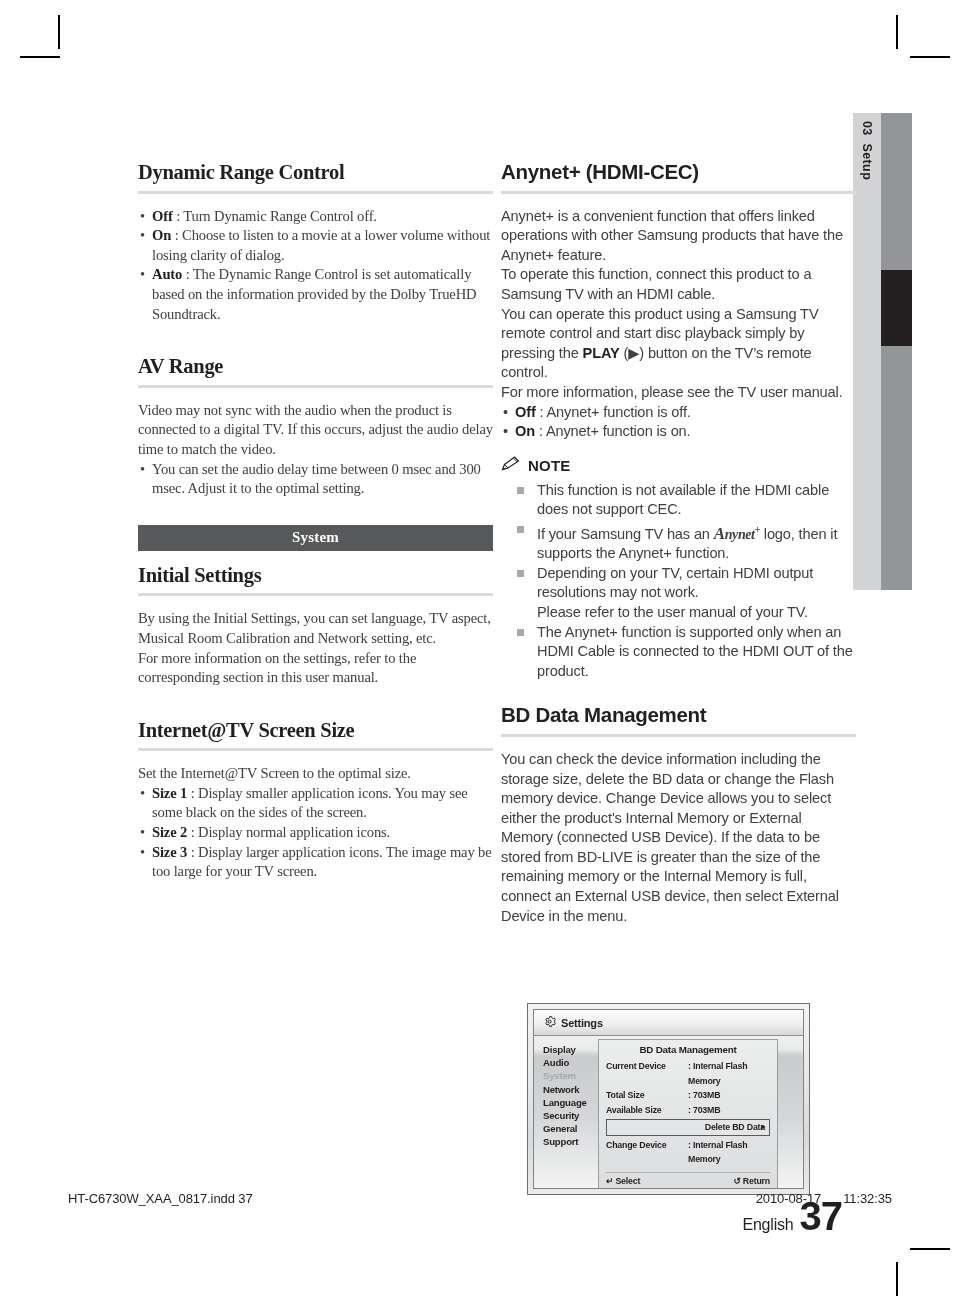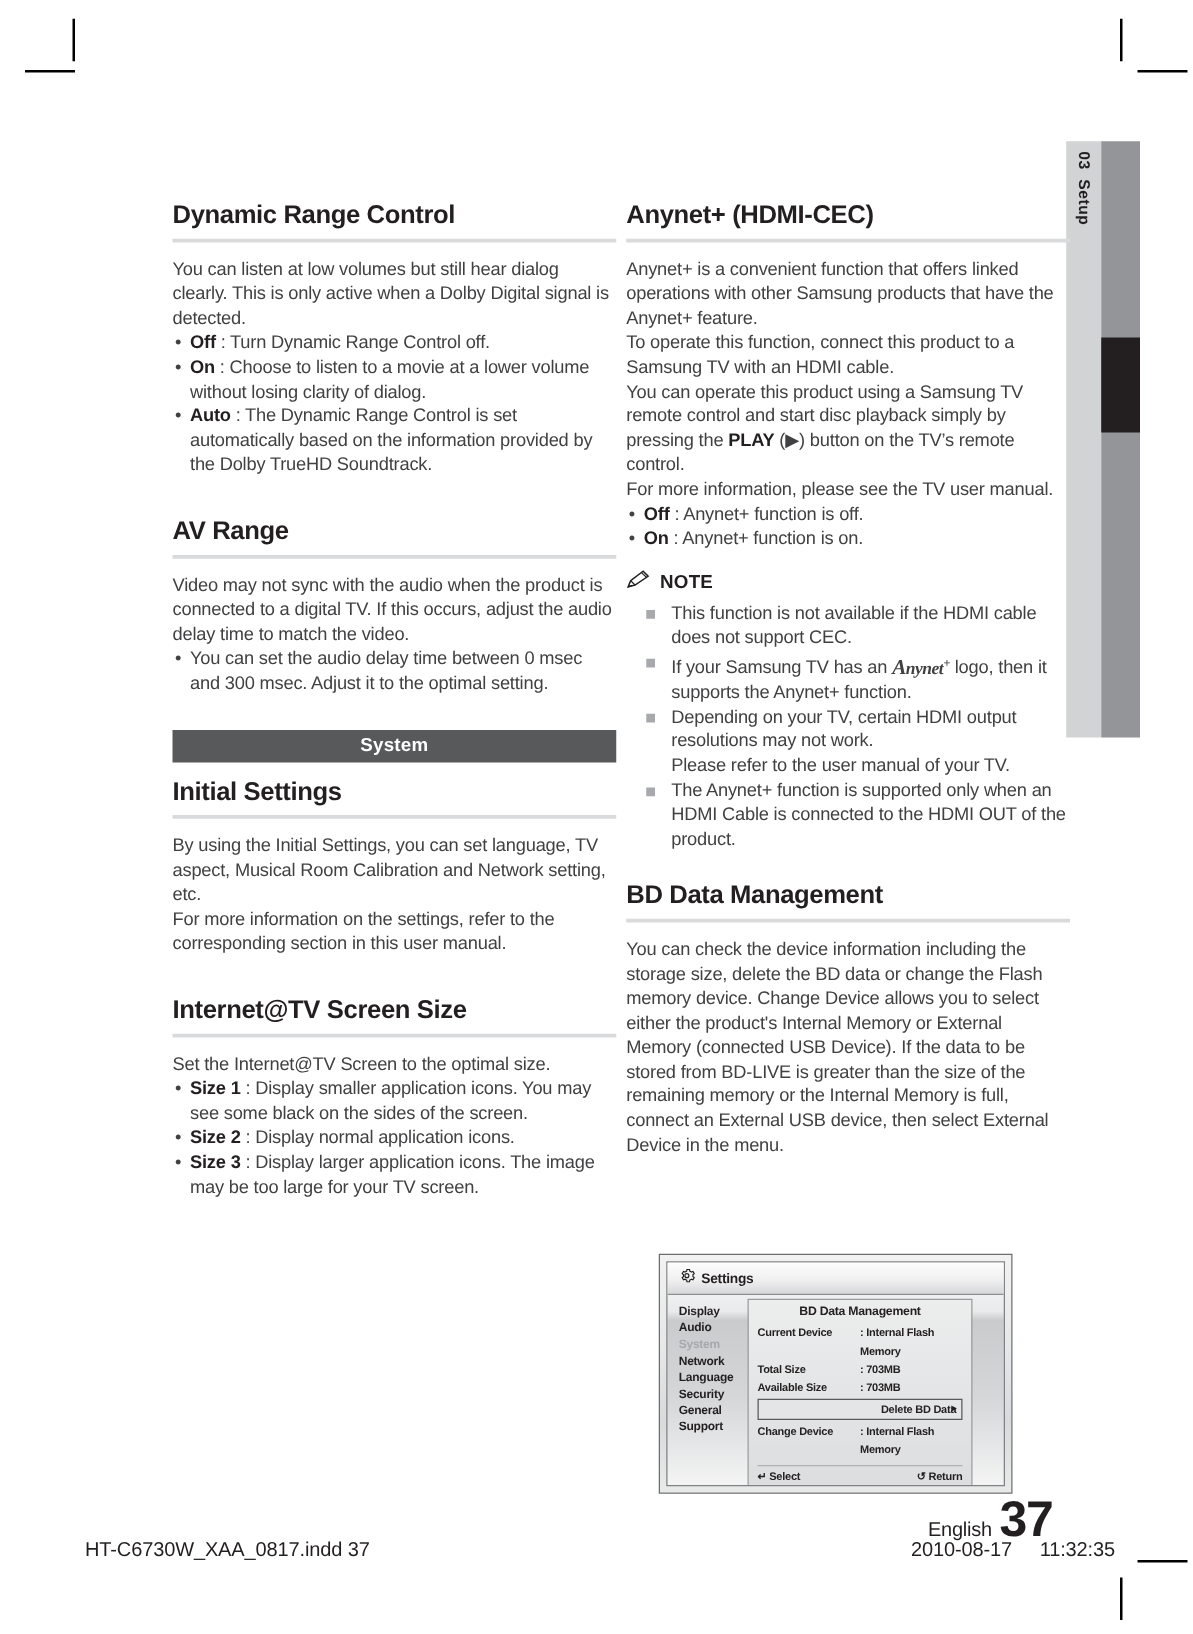--- a/index.html
+++ b/index.html
@@ -24,21 +24,21 @@
     writing-mode:vertical-rl; text-orientation:mixed;
     font-size:12.5px; font-weight:700; color:#231f20;
     letter-spacing:0.4px;
     padding-top:8px; text-align:left; line-height:28px;
   }
   .side-bar { position:absolute; left:881px; top:113px; width:31px; height:477px; background:#939598; }
   .side-bar-active { position:absolute; left:881px; top:270px; width:31px; height:76px; background:#231f20; }
 
   
   .col { position:absolute; top:160px; width:355px; }
-  .col-left { left:138px; }
+  .col-left { left:138px;font-family:Liberation Serif, serif; }
   .col-right { left:501px; }
 
   h2.sec {
     font-size:20.5px; font-weight:700; margin:0 0 0 0;
     letter-spacing:-0.3px; color:#231f20; line-height:1.2;
   }
   .rule { height:3px; background:#d9dadb; margin:6px 0 13px 0; }
 
   p.body {
     margin:0 0 0 0; font-size:14.6px; line-height:19.6px;
@@ -127,21 +127,21 @@
     display:flex; justify-content:space-between; gap:20px; margin-top:5px;
     border-top:1px solid #b0b2b4; padding-top:3px;
     font-size:8.8px; font-weight:700; color:#231f20; letter-spacing:-0.2px;
   }
 
   
   .pagefoot { position:absolute; right:112px; top:1200px; display:flex; align-items:baseline; gap:6px; }
   .pagefoot .lang { font-size:16px; color:#231f20; letter-spacing:-0.2px; }
   .pagefoot .num { font-size:40px; font-weight:700; color:#231f20; letter-spacing:-1px; line-height:0.8; }
 
-  .printline { position:absolute; top:1232px; font-size:16px; color:#231f20; letter-spacing:-0.1px; }
+  .printline { position:absolute; top:1191px; font-size:13px; color:#231f20; letter-spacing:-0.1px; }
   .printline.left { left:68px; }
   .printline.right { right:62px; display:flex; gap:22px; }
 </style>
 </head>
 <body>
 
 <div class="cropmark" style="left:58px;  top:15px;   width:2px; height:34px;"></div>
 <div class="cropmark" style="left:20px;  top:56px;   width:40px; height:2px;"></div>
 <div class="cropmark" style="left:896px; top:15px;   width:2px; height:34px;"></div>
 <div class="cropmark" style="left:910px; top:56px;  width:40px; height:2px;"></div>
@@ -153,21 +153,20 @@
     <span>03</span>&nbsp;&nbsp;<span>Setup</span>
   </div>
 </div>
 <div class="side-bar"></div>
 <div class="side-bar-active"></div>
 
 <div class="col col-left">
 
   <h2 class="sec">Dynamic Range Control</h2>
   <div class="rule"></div>
-  <p class="body">You can listen at low volumes but still hear dialog clearly. This is only active when a Dolby Digital signal is detected.</p>
   <ul class="bullets">
     <li><b class="b">Off</b> <span>: Turn Dynamic Range Control off.</span></li>
     <li><b class="b">On</b> <span>: Choose to listen to a movie at a lower volume without losing clarity of dialog.</span></li>
     <li><b class="b">Auto</b> <span>: The Dynamic Range Control is set automatically based on the information provided by the Dolby TrueHD Soundtrack.</span></li>
   </ul>
 
   <div class="gap-lg"></div>
 
   <h2 class="sec">AV Range</h2>
   <div class="rule"></div>

